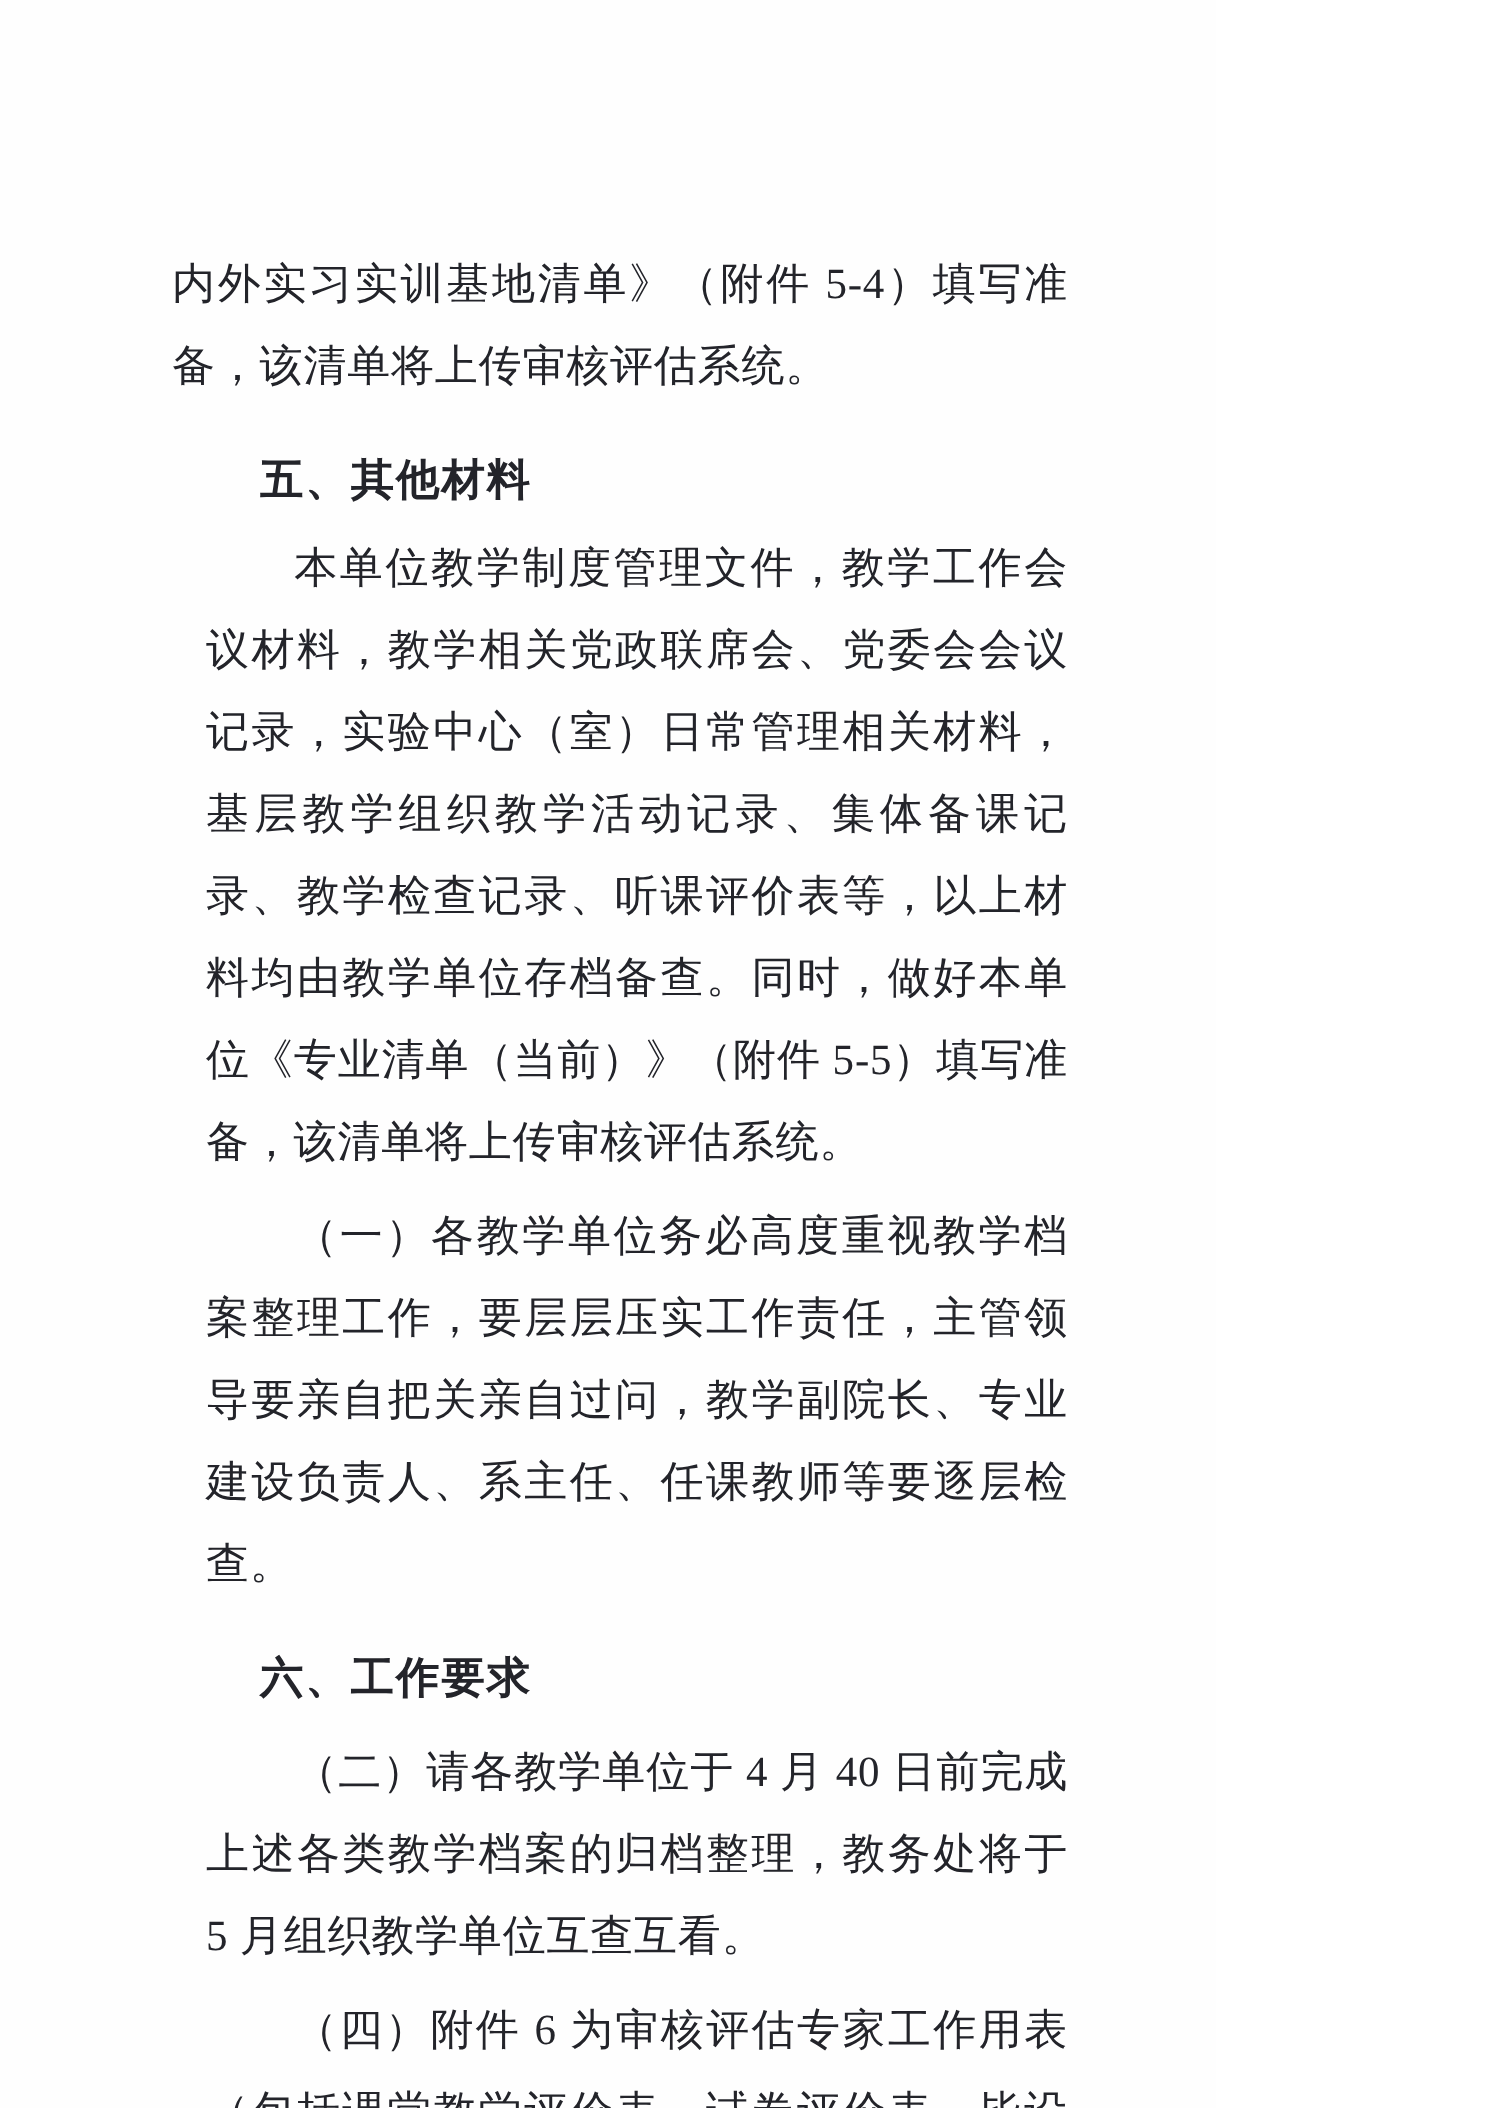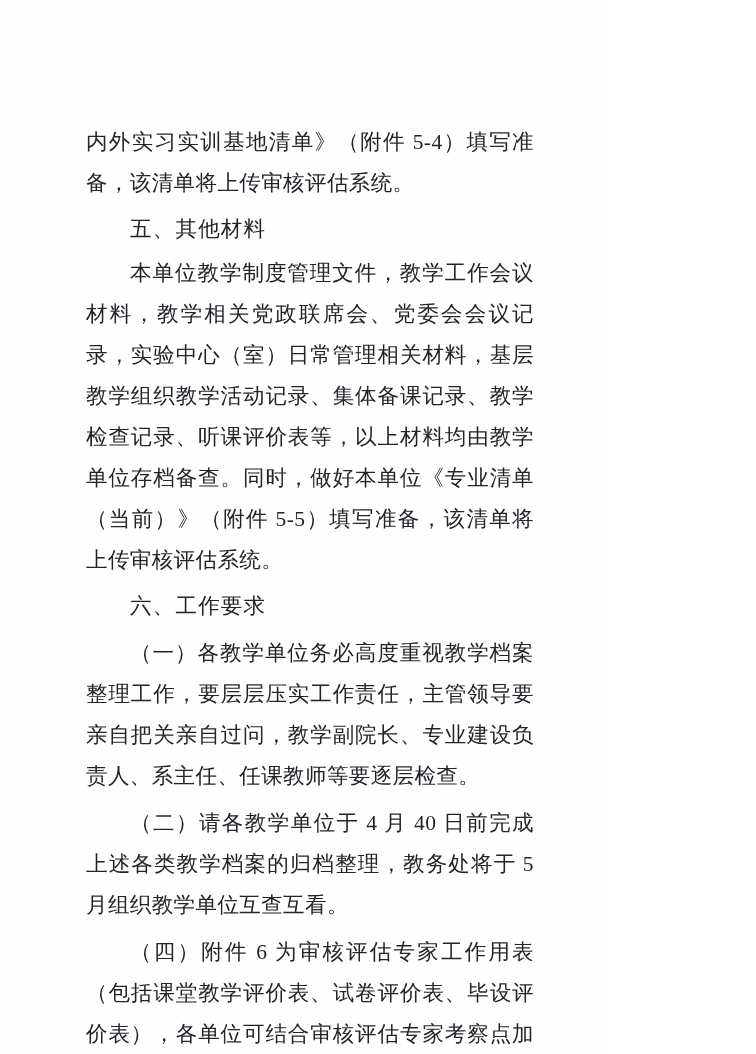--- a/index.html
+++ b/index.html
@@ -32,25 +32,26 @@
   }
   p {
     margin: 0 0 0 0;
   }
   .para {
     text-indent: 0;
     margin-bottom: 1px;
   }
   .para-indent {
     text-indent: 2.05em;
+    margin-left: 17px;
   }
   .heading {
-    font-weight: normal;
+    font-weight: bold;
     text-indent: 2.05em;
-    margin-top: 5px;
+    margin-top: 16px;
     margin-bottom: 3px;
     letter-spacing: 1.2px;
   }
   .block-gap {
     margin-top: 6px;
   }
   .email {
     font-family: "Liberation Serif", "DejaVu Serif", serif;
     font-style: italic;
     font-weight: bold;
@@ -62,23 +63,23 @@
 
 <div class="page">
   <div class="doc-body">
 
     <p class="para">内外实习实训基地清单》（附件 5-4）填写准备，该清单将上传审核评估系统。</p>
 
     <p class="para heading">五、其他材料</p>
 
     <p class="para para-indent">本单位教学制度管理文件，教学工作会议材料，教学相关党政联席会、党委会会议记录，实验中心（室）日常管理相关材料，基层教学组织教学活动记录、集体备课记录、教学检查记录、听课评价表等，以上材料均由教学单位存档备查。同时，做好本单位《专业清单（当前）》（附件 5-5）填写准备，该清单将上传审核评估系统。</p>
 
+    <p class="para para-indent block-gap">（一）各教学单位务必高度重视教学档案整理工作，要层层压实工作责任，主管领导要亲自把关亲自过问，教学副院长、专业建设负责人、系主任、任课教师等要逐层检查。</p>
+
     <p class="para heading">六、工作要求</p>
-
-    <p class="para para-indent block-gap">（一）各教学单位务必高度重视教学档案整理工作，要层层压实工作责任，主管领导要亲自把关亲自过问，教学副院长、专业建设负责人、系主任、任课教师等要逐层检查。</p>
 
     <p class="para para-indent block-gap">（二）请各教学单位于 4 月 40 日前完成上述各类教学档案的归档整理，教务处将于 5 月组织教学单位互查互看。</p>
 
 
     <p class="para para-indent block-gap">（四）附件 6 为审核评估专家工作用表（包括课堂教学评价表、试卷评价表、毕设评价表），各单位可结合审核评估专家考察点加强自评自建，在今后的工作中进一步提高教学质量。</p>
 
   </div>
 </div>
 
 </body></html>

